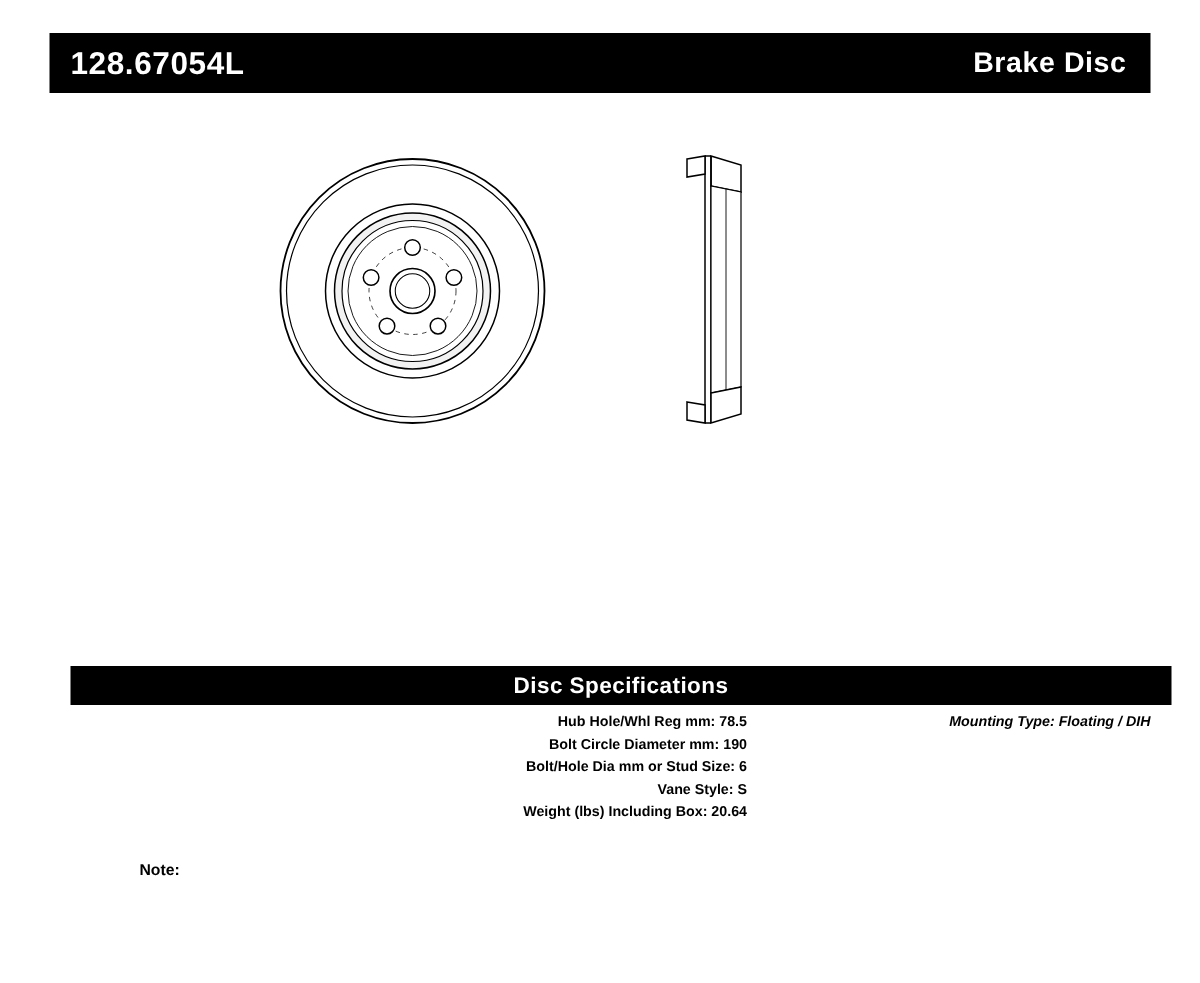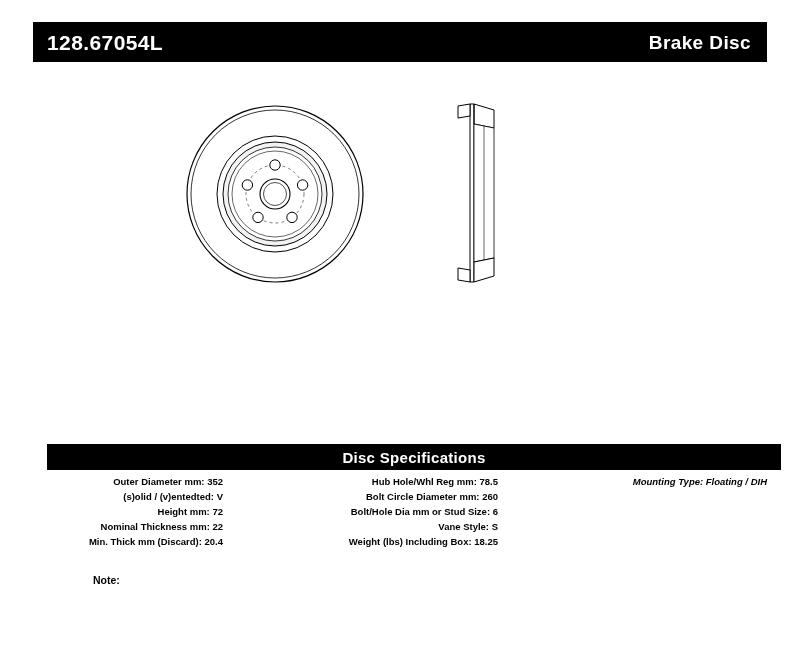--- a/index.html
+++ b/index.html
@@ -187,34 +187,27 @@
         <path d="M10 170 L22 172 L22 184 L10 182 Z" fill="#ffffff" stroke="#000000" stroke-width="1"></path>
       </svg>
     </div>
 
   </div>
 
   <div class="spec-title-bar">Disc Specifications</div>
 
   <div class="spec-body">
 
-    <div class="spec-col left">
-      <div class="spec-row">Outer Diameter mm: 352</div>
-      <div class="spec-row">(s)olid / (v)entedted: V</div>
-      <div class="spec-row">Height mm: 72</div>
-      <div class="spec-row">Nominal Thickness mm: 22</div>
-      <div class="spec-row">Min. Thick mm (Discard): 20.4</div>
-    </div>
 
     <div class="spec-col mid">
       <div class="spec-row">Hub Hole/Whl Reg mm: 78.5</div>
-      <div class="spec-row">Bolt Circle Diameter mm: 260</div>
+      <div class="spec-row">Bolt Circle Diameter mm: 190</div>
       <div class="spec-row">Bolt/Hole Dia mm or Stud Size: 6</div>
       <div class="spec-row">Vane Style: S</div>
-      <div class="spec-row">Weight (lbs) Including Box: 18.25</div>
+      <div class="spec-row">Weight (lbs) Including Box: 20.64</div>
     </div>
 
     <div class="spec-col right">
       <div class="spec-row">Mounting Type: Floating / DIH</div>
     </div>
 
     <div class="note-row">Note:</div>
   </div>
 
 </div>

